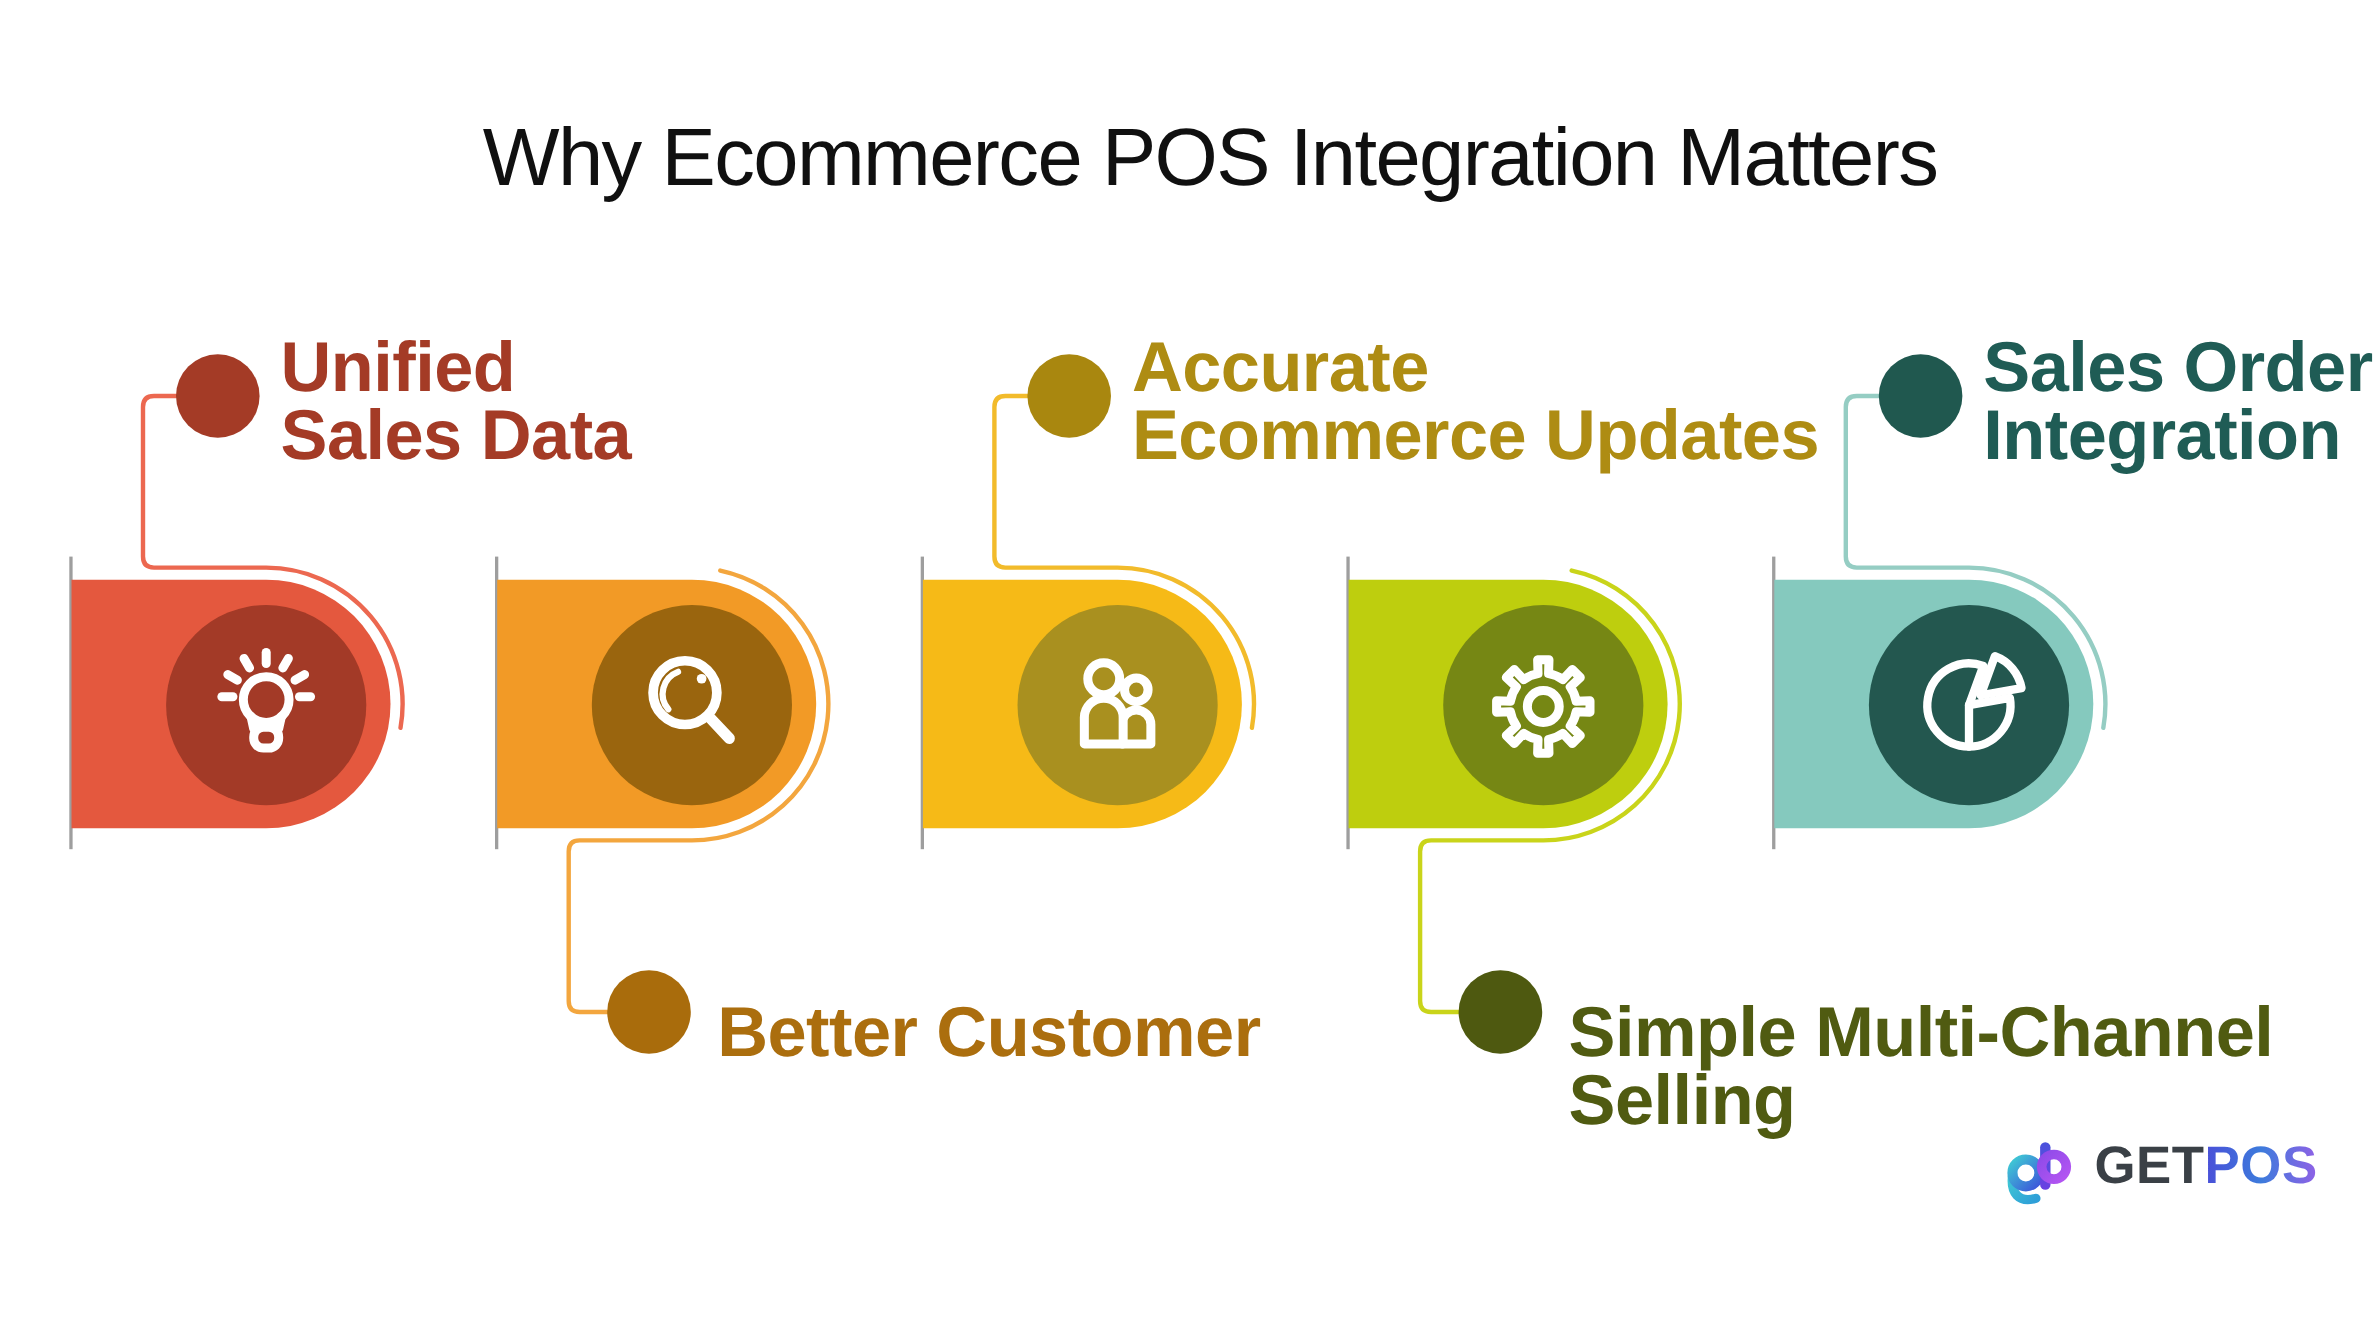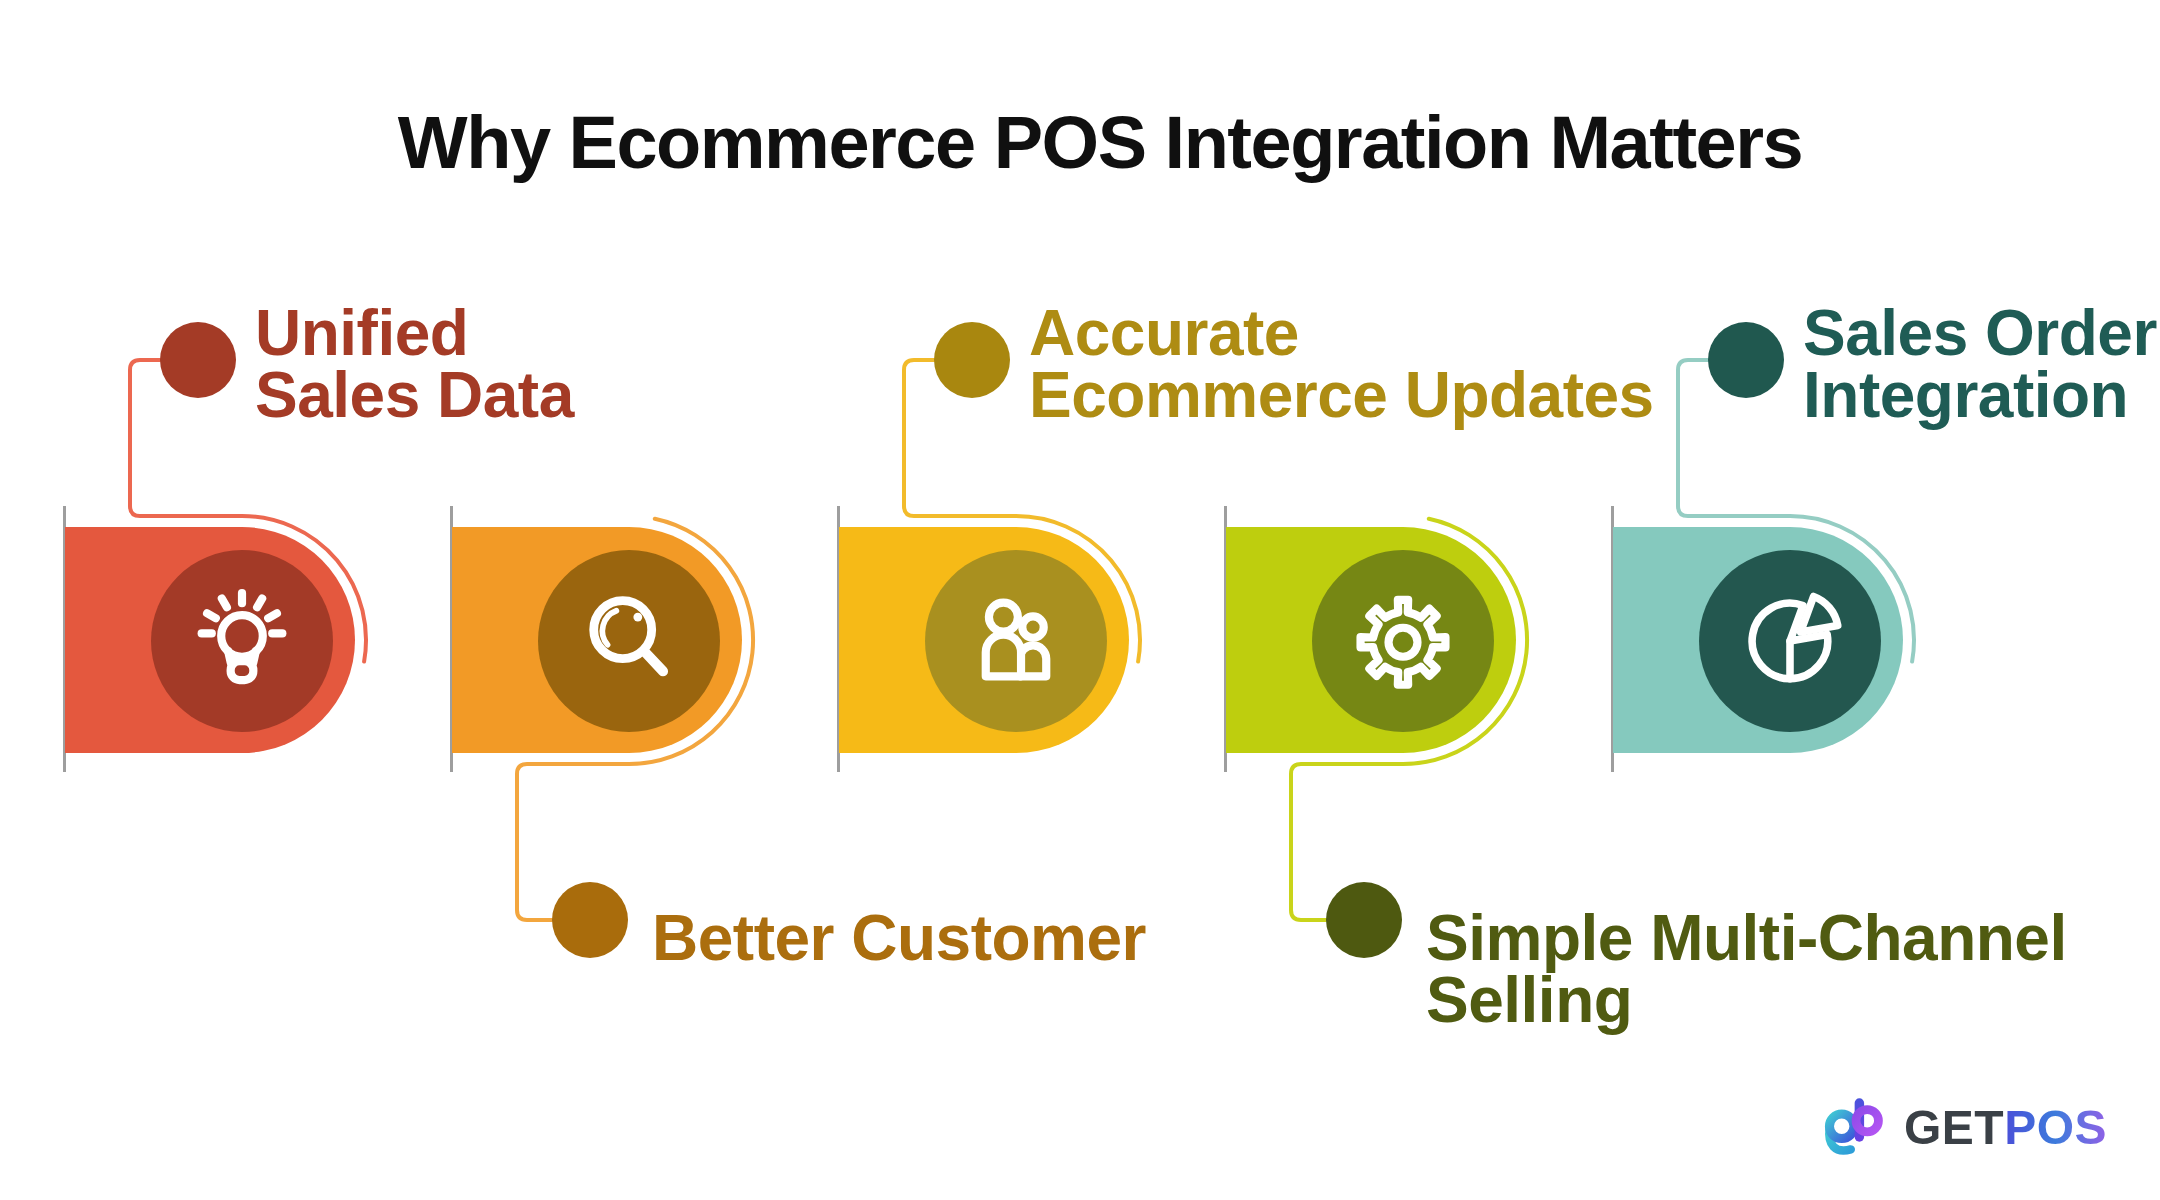--- a/index.html
+++ b/index.html
@@ -1,21 +1,21 @@
 <!DOCTYPE html>
 <html><head>
 <meta charset="utf-8">
 <style>
   html,body{margin:0;padding:0;background:#ffffff;}
   body{width:2160px;height:1200px;position:relative;overflow:hidden;
        font-family:"Liberation Sans","DejaVu Sans",sans-serif;}
   .stage{position:absolute;left:0;top:0;width:2160px;height:1200px;background:var(--bg,#fff);}
 
   .page-title{position:absolute;left:1100px;top:100px;transform:translateX(-50%);
-    white-space:nowrap;font-size:74px;font-weight:700;letter-spacing:-1.5px;color:var(--title-color,#101010);text-align:center;}
+    white-space:nowrap;font-size:74px;font-weight:400;letter-spacing:-1.5px;color:var(--title-color,#101010);text-align:center;}
 
   .connector-layer{position:absolute;left:0;top:0;width:2160px;height:1200px;}
 
   .item{position:absolute;left:0;top:0;}
   .edge-line{position:absolute;width:3px;height:266px;top:506px;background:#9e9e9e;}
   .card{position:absolute;top:527px;width:290px;height:226px;
         border-radius:0 113px 113px 0;background:var(--fill);}
   .inner-circle{position:absolute;left:86px;top:23px;width:182px;height:182px;border-radius:50%;
         background:var(--inner);display:flex;align-items:center;justify-content:center;}
   .icon{width:126px;height:126px;}
@@ -24,21 +24,21 @@
 
   .bullet{position:absolute;width:76px;height:76px;border-radius:50%;background:var(--bullet);}
   .bullet.above{top:322px;}
   .bullet.below{top:882px;}
 
   .label{position:absolute;font-size:64px;font-weight:700;line-height:62px;
          letter-spacing:-0.5px;color:var(--text);white-space:nowrap;}
   .label.above{top:302px;}
   .label.below{top:866px;margin-top:41px;}
 
-  .brand{position:absolute;left:1820px;top:1092px;display:flex;align-items:center;}
+  .brand{position:absolute;left:1820px;top:1032px;display:flex;}
   .brand-mark{width:70px;height:70px;}
   .wordmark{margin-left:14px;font-size:48px;font-weight:700;letter-spacing:0.5px;white-space:nowrap;}
   .wordmark .get{color:var(--get-color,#3A4046);}
   .wordmark .pos{background:linear-gradient(90deg,var(--pos-a,#4A4FD8),var(--pos-b,#3D7BDC),var(--pos-c,#9061E6));
       -webkit-background-clip:text;background-clip:text;color:transparent;}
 </style>
 </head>
 <body>
 
 <div class="stage" style="--bg: #ffffff; --title-color: #101010; --get-color: #3A4046; --pos-a: #4A4FD8; --pos-b: #3D7BDC; --pos-c: #9061E6;">

